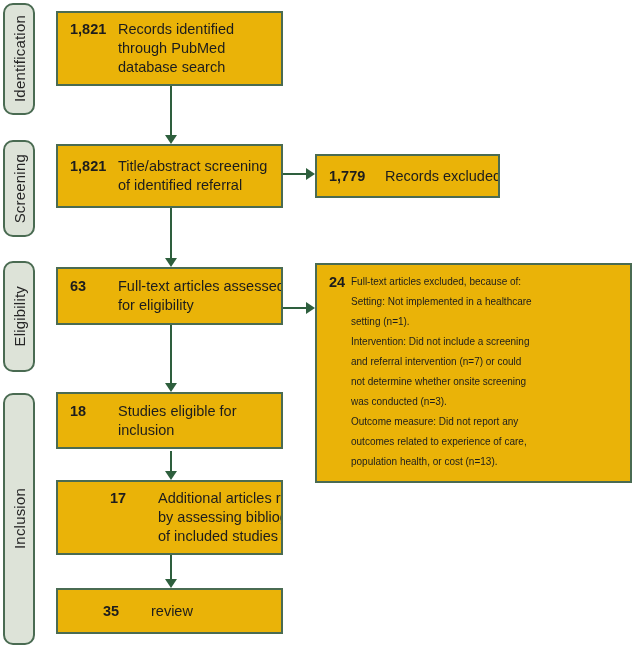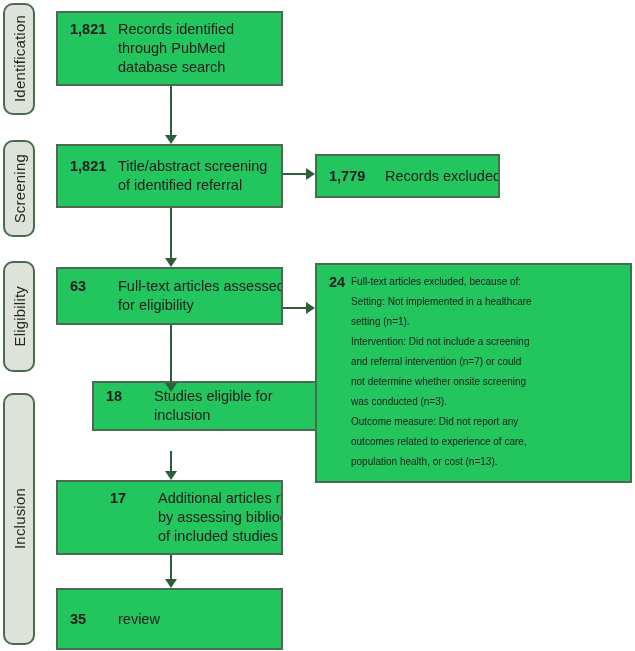--- a/index.html
+++ b/index.html
@@ -36,21 +36,21 @@
   }
   #stage-identification { top: 3px;   height: 112px; }
   #stage-screening      { top: 140px; height: 97px;  }
   #stage-eligibility    { top: 261px; height: 111px; }
   #stage-inclusion      { top: 393px; height: 252px; }
 
   
   .fbox {
     position: absolute;
     box-sizing: border-box;
-    background: #22c55e;
+    background: #eab308;
     border: 2px solid #4a6b52;
     display: flex;
     align-items: center;
     overflow: hidden;
   }
   .fbox .inner {
     display: flex;
     align-items: flex-start;
     width: 100%;
     padding: 0 6px 0 12px;
@@ -67,23 +67,23 @@
     line-height: 19px;
   }
   .fbox .lines > div { white-space: nowrap; }
 
   .main-box { left: 56px; width: 227px; }
   .main-box .count { width: 48px; }
 
   #box-identified { top: 11px;  height: 75px; }
   #box-screened   { top: 144px; height: 64px; }
   #box-assessed   { top: 267px; height: 58px; }
-  #box-eligible   { top: 381px; height: 50px; margin-left: 36px; }
+  #box-eligible   { top: 392px; height: 57px; }
   #box-additional { top: 480px; height: 75px; padding-left: 40px; }
-  #box-total      { top: 588px; height: 62px; }
+  #box-total      { top: 588px; height: 46px; padding-left: 33px; }
 
   #box-records-excluded {
     left: 315px; top: 154px; width: 185px; height: 44px;
   }
   #box-records-excluded .count { width: 56px; }
 
   #box-fulltext-excluded {
     left: 315px; top: 263px; width: 317px; height: 220px;
     align-items: flex-start;
   }

